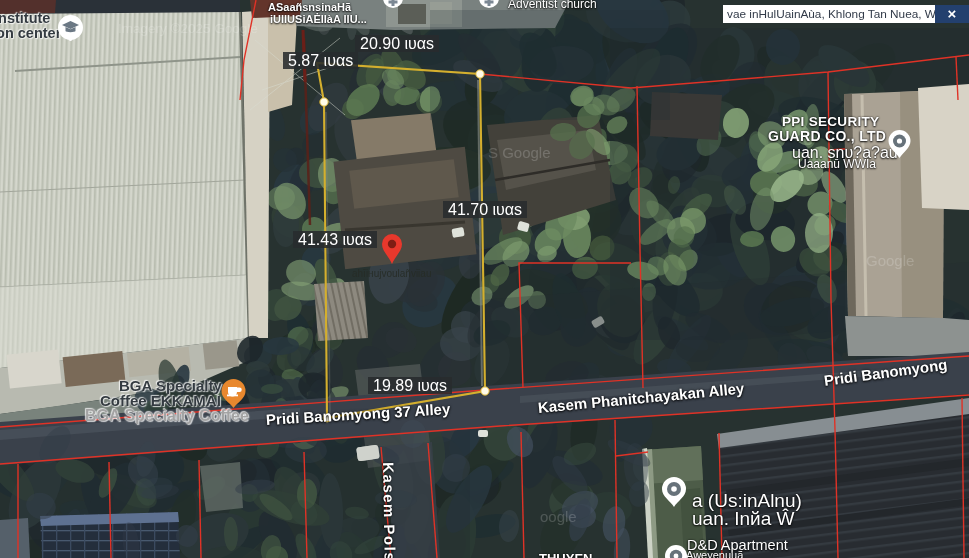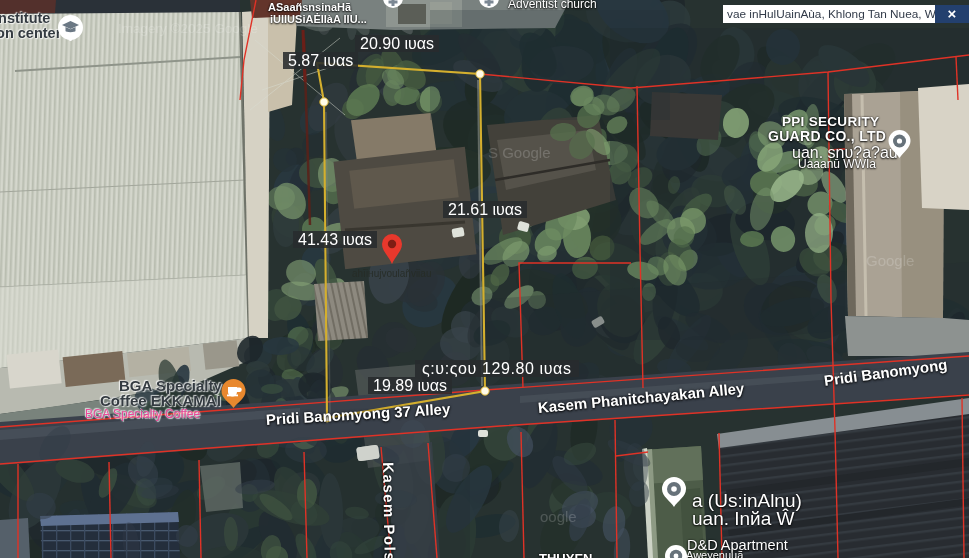--- a/index.html
+++ b/index.html
@@ -814,25 +814,24 @@
 .mbox{position:absolute;background:rgba(40,43,46,0.88);color:#fff;font-size:16px;line-height:17px;padding:0 5px;white-space:nowrap;}
 .road{position:absolute;color:#fff;font-weight:bold;white-space:nowrap;text-shadow:0 1px 2px rgba(0,0,0,0.85),0 0 3px rgba(0,0,0,0.7);}
 .poi{position:absolute;color:#fff;white-space:nowrap;text-shadow:0 1px 2px rgba(0,0,0,0.9),0 0 2px rgba(0,0,0,0.8);}
 .dark{position:absolute;color:#343b41;font-weight:bold;white-space:nowrap;text-shadow:0 0 2px rgba(255,255,255,0.85),1px 1px 1px rgba(255,255,255,0.7),-1px -1px 1px rgba(255,255,255,0.7);}
 </style>
 
 <div class="mbox" style="left:283px;top:52px;">5.87 ιυαs</div>
 
 <div class="mbox" style="left:355px;top:35px;">20.90 ιυαs</div>
 
-<div class="mbox" style="left:443px;top:201px;">21.61 ιυαs</div>
+<div class="mbox" style="left:443px;top:201px;">41.70 ιυαs</div>
 
 <div class="mbox" style="left:293px;top:231px;">41.43 ιυαs</div>
 
-<div class="mbox" style="left:415px;top:360px;letter-spacing:0.6px;padding:0 7px;">ς:υ:ςου 129.80 ιυαs</div>
 
 <div class="mbox" style="left:368px;top:377px;">19.89 ιυαs</div>
 
 <div class="poi" style="left:352px;top:268px;font-size:10px;color:#262c26;text-shadow:none;opacity:0.9;">ahīiнujvoulañviiau</div>
 
 <div class="road" style="left:266px;top:411px;font-size:15px;transform:rotate(-3.4deg);transform-origin:left center;">Pridi Banomyong 37 Alley</div>
 
 <div class="road" style="left:538px;top:399px;font-size:15px;transform:rotate(-5.4deg);transform-origin:left center;">Kasem Phanitchayakan Alley</div>
 
 <div class="road" style="left:824px;top:372px;font-size:15px;transform:rotate(-7.6deg);transform-origin:left center;">Pridi Banomyong</div>
@@ -861,21 +860,21 @@
 </svg>
 
 <svg style="position:absolute;left:478px;top:-6px;" width="22" height="14" viewBox="0 0 22 14">
 <circle cx="11" cy="4" r="10" fill="#fff"></circle>
       <rect x="9.5" y="4" width="3" height="8" fill="#7c8894"></rect>
       <rect x="6.5" y="6.5" width="9" height="3" fill="#7c8894"></rect>
 </svg>
 
 <div class="dark" style="left:119px;top:377px;font-size:15px;">BGA Specialty</div>
 <div class="dark" style="left:100px;top:392px;font-size:15px;">Coffee EKKAMAI</div>
-<div class="dark" style="left:85px;top:407px;font-size:12px;font-weight:normal;color:#ec4899;">BGA Specialty Coffee</div>
+<div class="dark" style="left:85px;top:407px;font-size:16px;font-weight:bold;color:#a3a3a3;">BGA Specialty Coffee</div>
 
 <svg style="position:absolute;left:220px;top:378px;" width="27" height="31" viewBox="0 0 27 31">
 <path d="M13.5,30 C9,24 1.5,20.5 1.5,13 a12,12 0 1 1 24,0 c0,7.5 -7.5,11 -12,17 z" fill="#e8882e"></path>
 <path d="M8,9 h9 v5 a4.5,4.5 0 0 1 -9,0 z M17,9.5 h2.5 a2,2 0 0 1 0,4.5 h-2.5" fill="#fff" stroke="none"></path>
 <rect x="7" y="16.5" width="11" height="1.8" fill="#fff"></rect>
 </svg>
 
 <div class="poi" style="left:782px;top:114px;font-size:13.5px;font-weight:bold;letter-spacing:0.3px;">PPI SECURITY</div>
 <div class="poi" style="left:768px;top:128px;font-size:14px;font-weight:bold;letter-spacing:0.3px;">GUARD CO., LTD</div>
 <div class="poi" style="left:792px;top:144px;font-size:16px;">uan. snυ?a?au</div>

